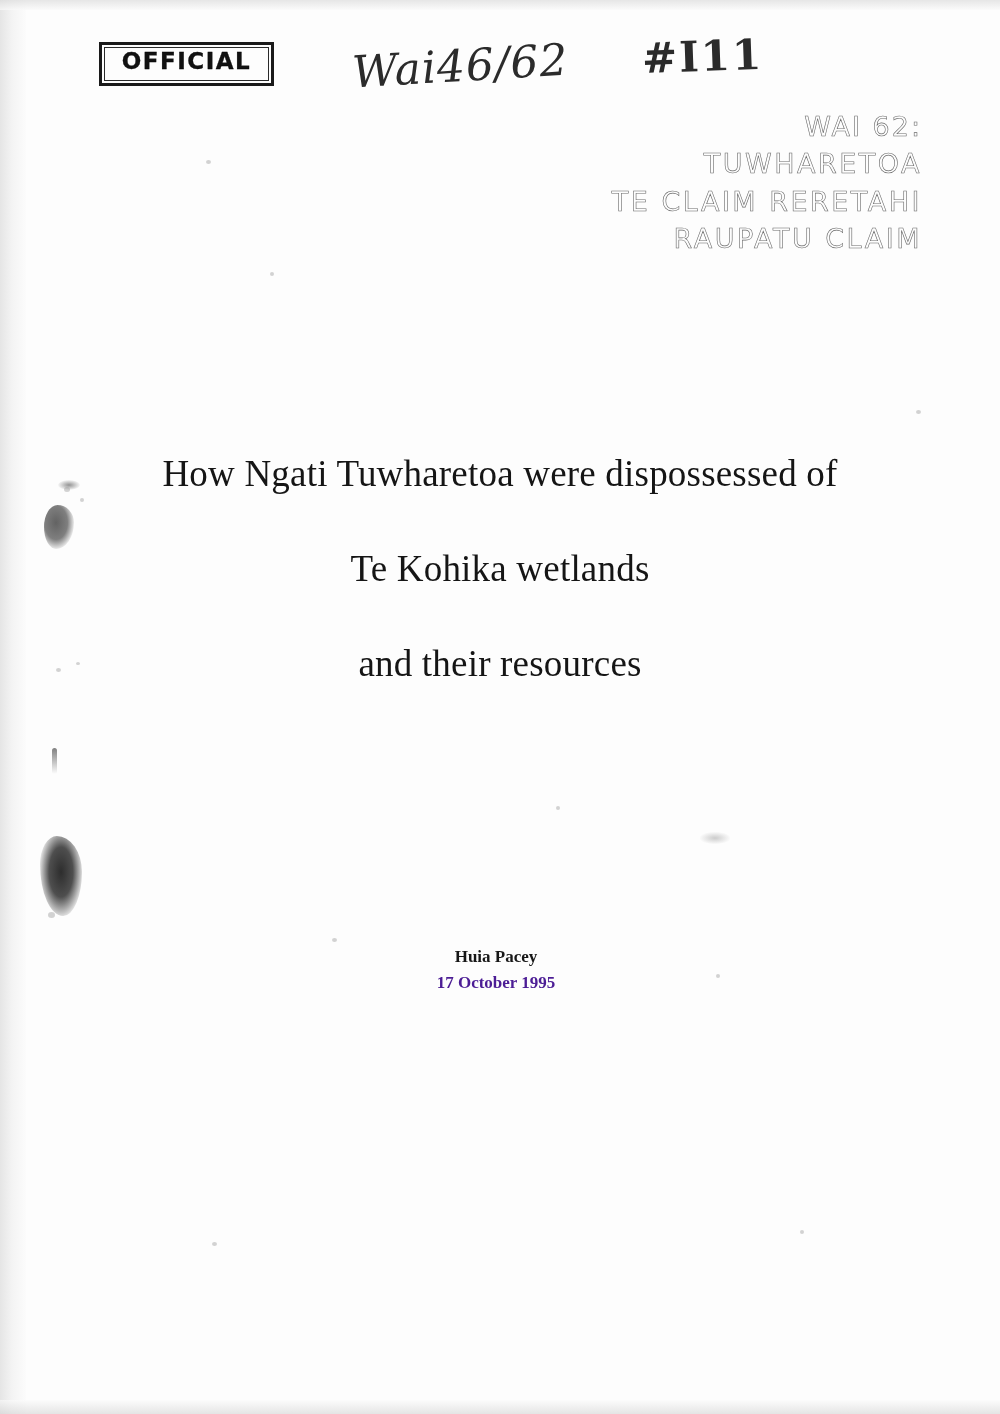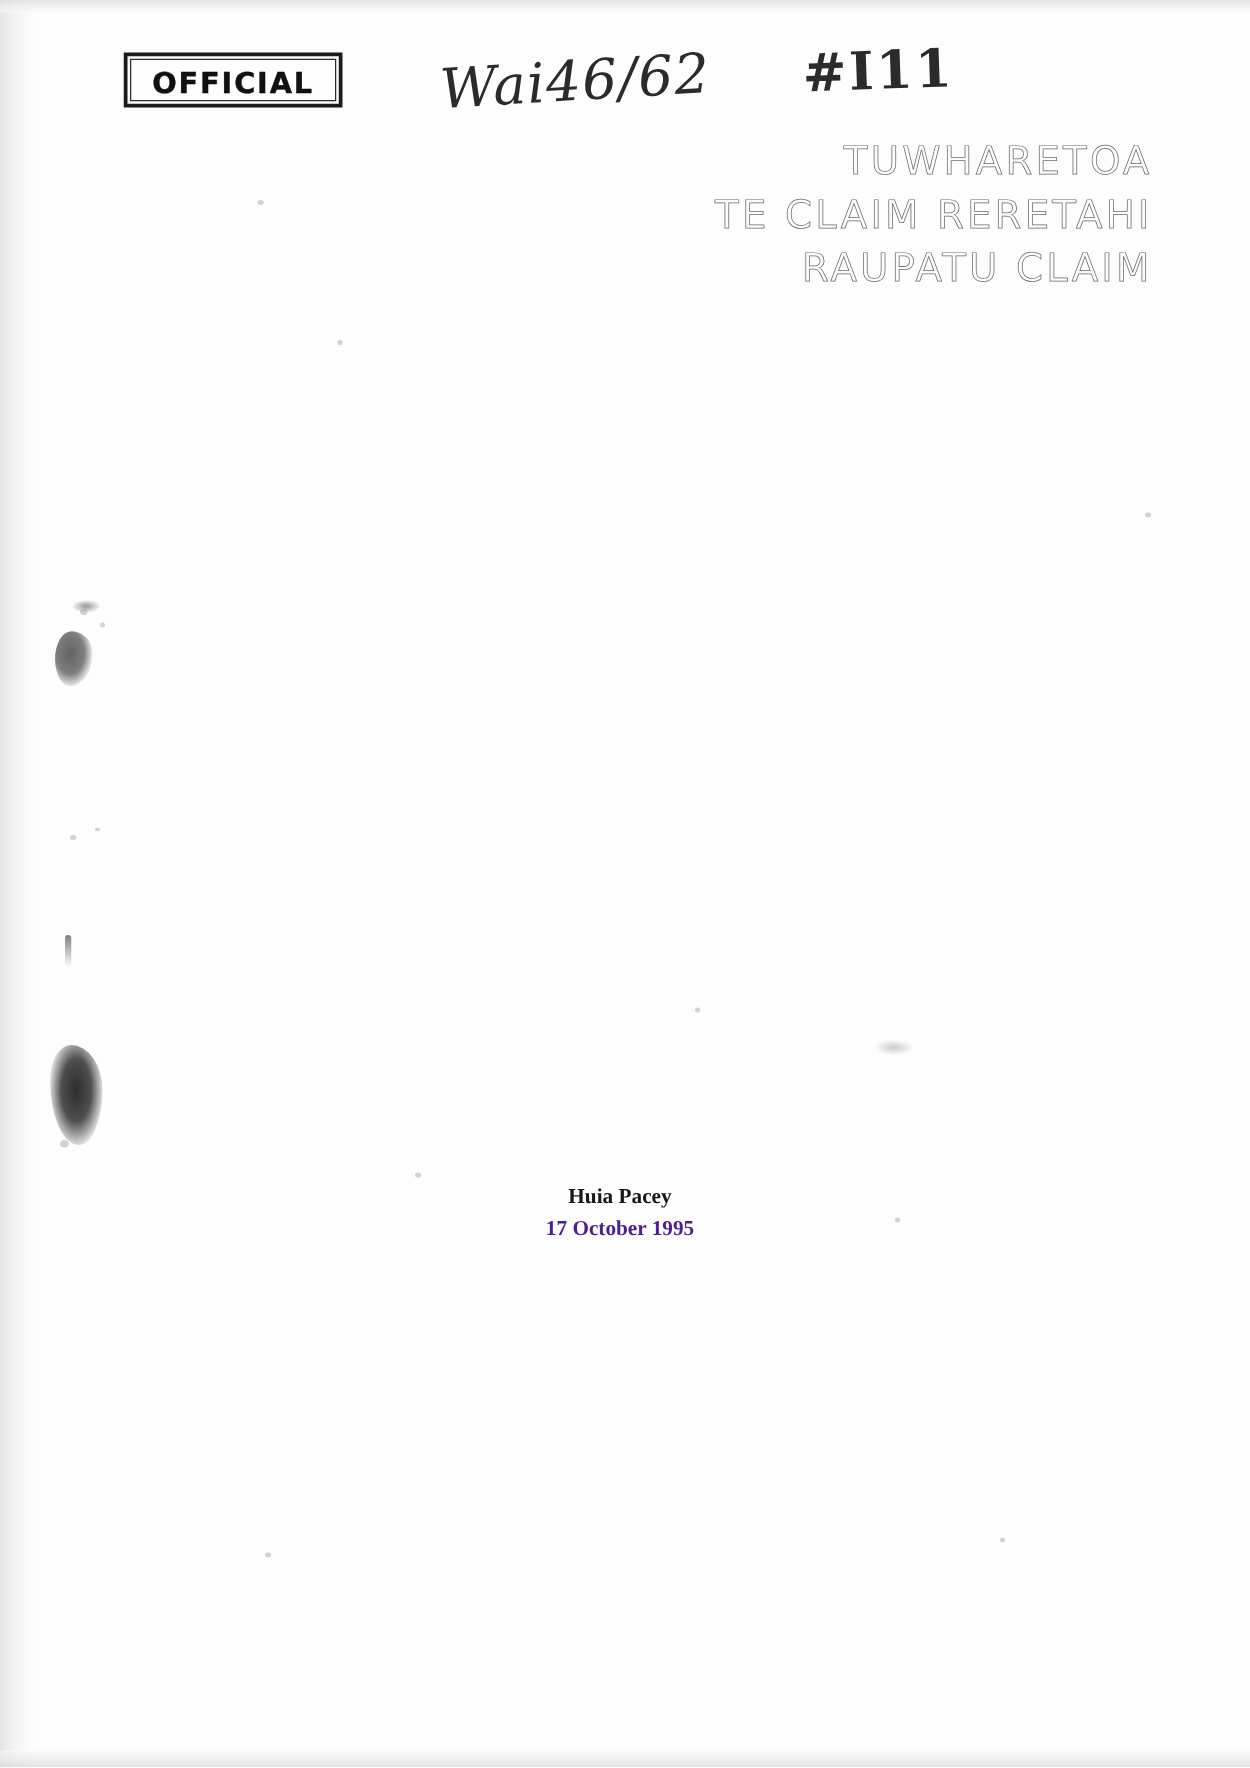--- a/index.html
+++ b/index.html
@@ -52,21 +52,21 @@
     box-sizing: border-box;
     display: flex;
     align-items: center;
     justify-content: center;
   }
   .official-stamp .inner {
     border: 1px solid #2a2a2a;
     width: 163px;
     height: 32px;
     display: flex;
-    align-items: flex-end;
+    align-items: flex-start;
     justify-content: center;
   }
   .official-stamp .txt {
     font-family: "DejaVu Sans", sans-serif;
     font-weight: bold;
     font-size: 23px;
     letter-spacing: 1.5px;
     color: #111;
     -webkit-text-stroke: 0.3px #000;
   }
@@ -103,21 +103,21 @@
     position: absolute;
     right: 78px;
     top: 108px;
     text-align: right;
     font-family: "DejaVu Sans", sans-serif;
     color: #4a4a4a;
     letter-spacing: 2.5px;
     line-height: 1.38;
   }
   .claim-block .line {
-    font-size: 31px;
+    font-size: 27px;
     font-weight: 500;
     -webkit-text-stroke: 0.6px #6b6b6b;
     color: transparent;
     text-shadow: 0 0 0 rgba(0,0,0,0);
   }
   .claim-block .line.first {
     font-size: 27px;
     letter-spacing: 2px;
   }
 
@@ -223,25 +223,31 @@
     <div class="inner">
       <span class="txt">OFFICIAL</span>
     </div>
   </div>
 
   <div class="handwriting ref-number">Wai46/62</div>
 
   <div class="handwriting doc-number">#I11</div>
 
   <div class="claim-block">
+    <div class="line first">WAI 62:</div>
     <div class="line">TUWHARETOA</div>
     <div class="line">TE CLAIM RERETAHI</div>
     <div class="line">RAUPATU CLAIM</div>
   </div>
 
+  <div class="title-block">
+    <div class="title-line">How Ngati Tuwharetoa were dispossessed of</div>
+    <div class="title-line">Te Kohika wetlands</div>
+    <div class="title-line">and their resources</div>
+  </div>
 
   <div class="author-block">
     <div class="author-name">Huia Pacey</div>
     <div class="author-date">17 October 1995</div>
   </div>
 
   <div class="smudge a"></div>
   <div class="smudge b"></div>
   <div class="smudge c"></div>
   <div class="smudge d"></div>

